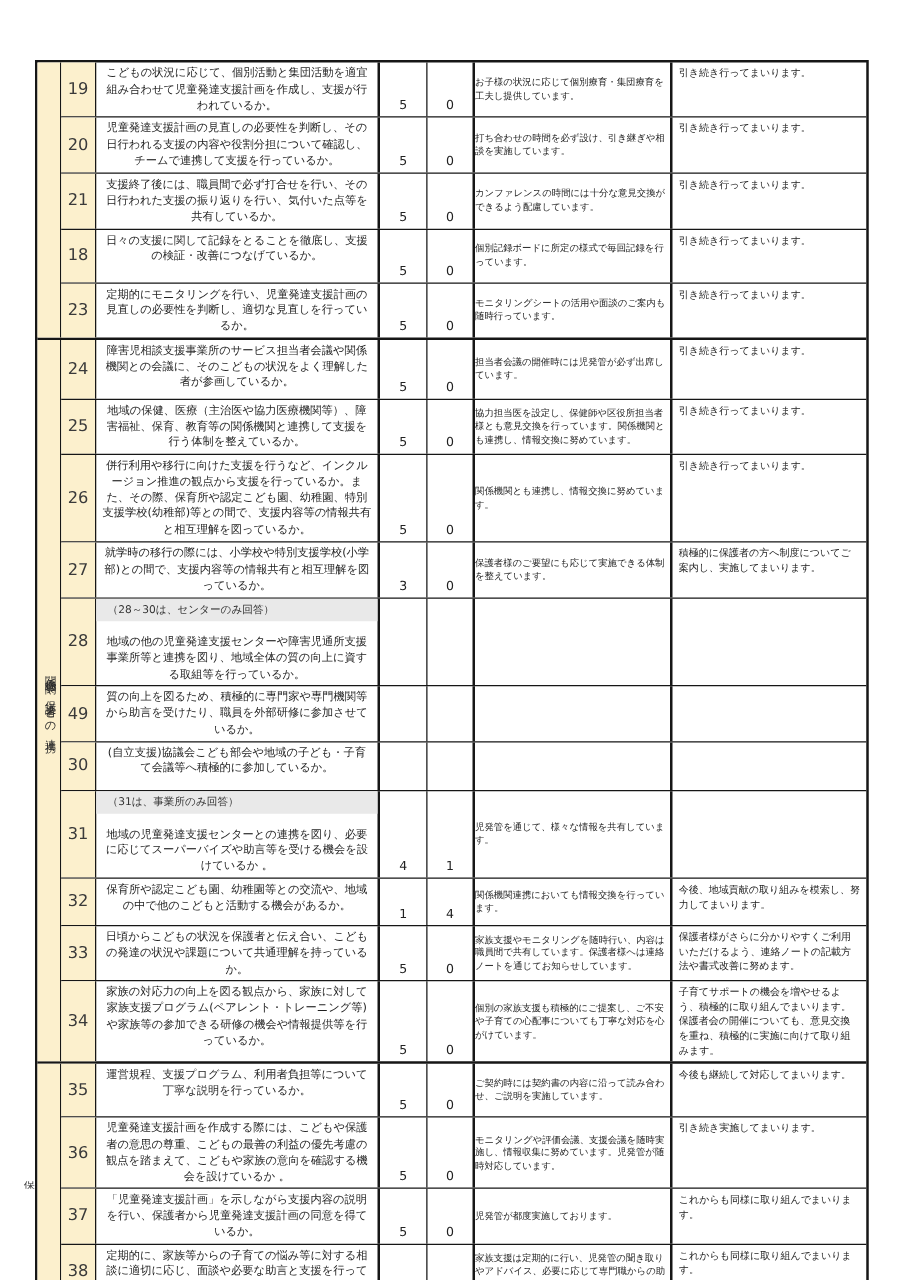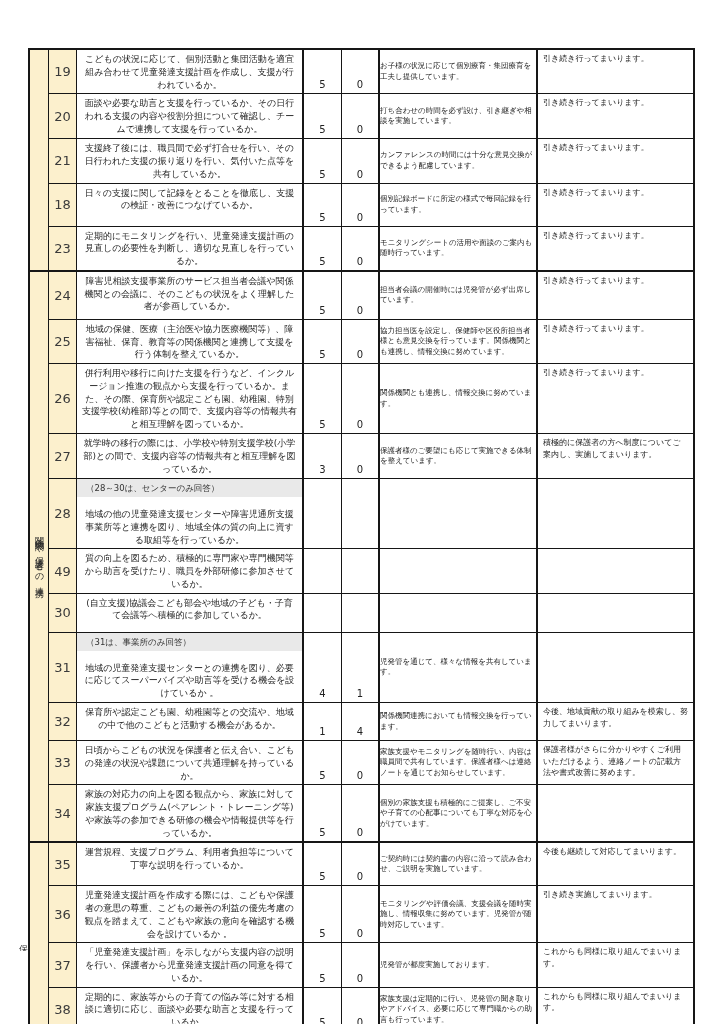--- a/index.html
+++ b/index.html
@@ -79,21 +79,21 @@
             <div class="cell c-com">
               <div>お子様の状況に応じて個別療育・集団療育を工夫し提供しています。</div>
             </div>
             <div class="cell c-imp">
               <div>引き続き行ってまいります。</div>
             </div>
           </div>
           <div class="row" style="min-height: 45px;">
             <div class="cell c-no">20</div>
             <div class="cell c-q">
-              <div class="q-text">面談や必要な助言と支援を行っているか、その日行われる支援の内容や役割分担について確認し、チームで連携して支援を行っているか。</div>
+              <div class="q-text">児童発達支援計画の見直しの必要性を判断し、その日行われる支援の内容や役割分担について確認し、チームで連携して支援を行っているか。</div>
             </div>
             <div class="cell c-s c-s1">5</div>
             <div class="cell c-s c-s2">0</div>
             <div class="cell c-com">
               <div>打ち合わせの時間を必ず設け、引き継ぎや相談を実施しています。</div>
             </div>
             <div class="cell c-imp">
               <div>引き続き行ってまいります。</div>
             </div>
           </div>
@@ -290,20 +290,23 @@
           </div>
           <div class="row" style="min-height: 42px;">
             <div class="cell c-no">34</div>
             <div class="cell c-q">
               <div class="q-text">家族の対応力の向上を図る観点から、家族に対して家族支援プログラム(ペアレント・トレーニング等)や家族等の参加できる研修の機会や情報提供等を行っているか。</div>
             </div>
             <div class="cell c-s c-s1">5</div>
             <div class="cell c-s c-s2">0</div>
             <div class="cell c-com">
               <div>個別の家族支援も積極的にご提案し、ご不安や子育ての心配事についても丁寧な対応を心がけています。</div>
+            </div>
+            <div class="cell c-imp">
+              <div>子育てサポートの機会を増やせるよう、積極的に取り組んでまいります。保護者会の開催についても、意見交換を重ね、積極的に実施に向けて取り組みます。</div>
             </div>
           </div>
         </div>
       </div>
       <div class="section">
         <div class="side-cell">
           <div class="side-label-text"></div>
         </div>
         <div class="rows">
           <div class="row" style="min-height: 42px;">

